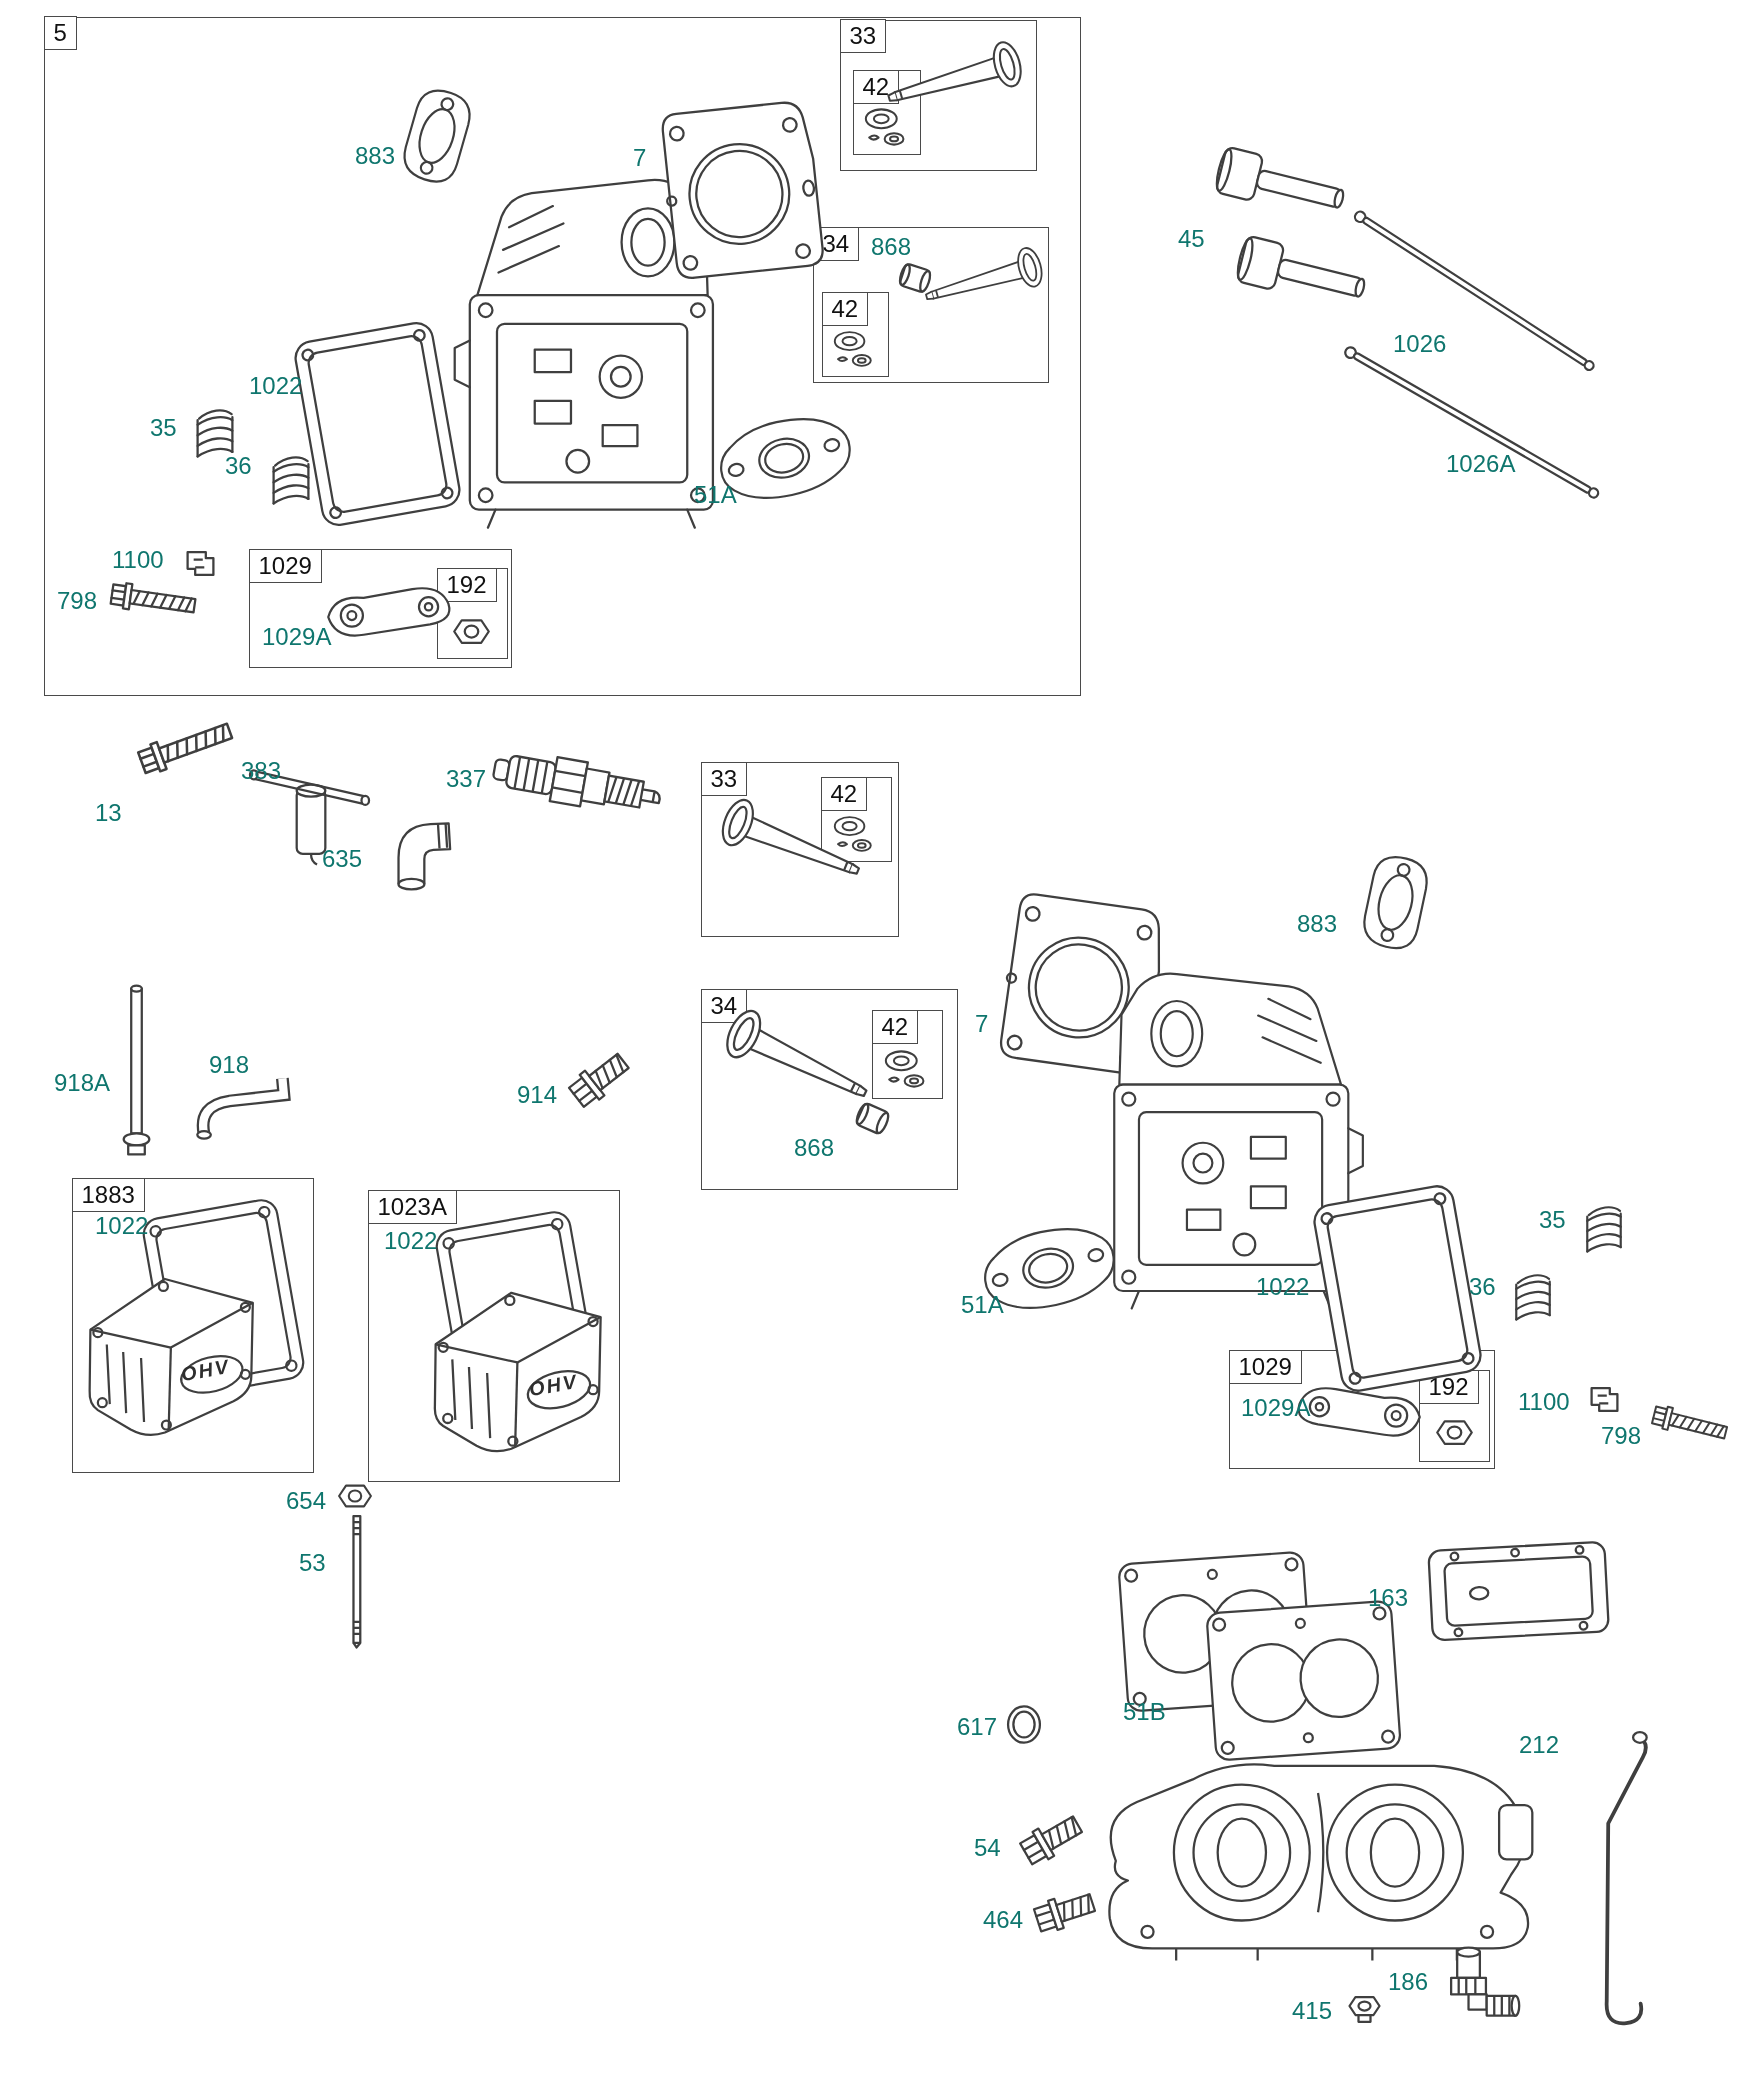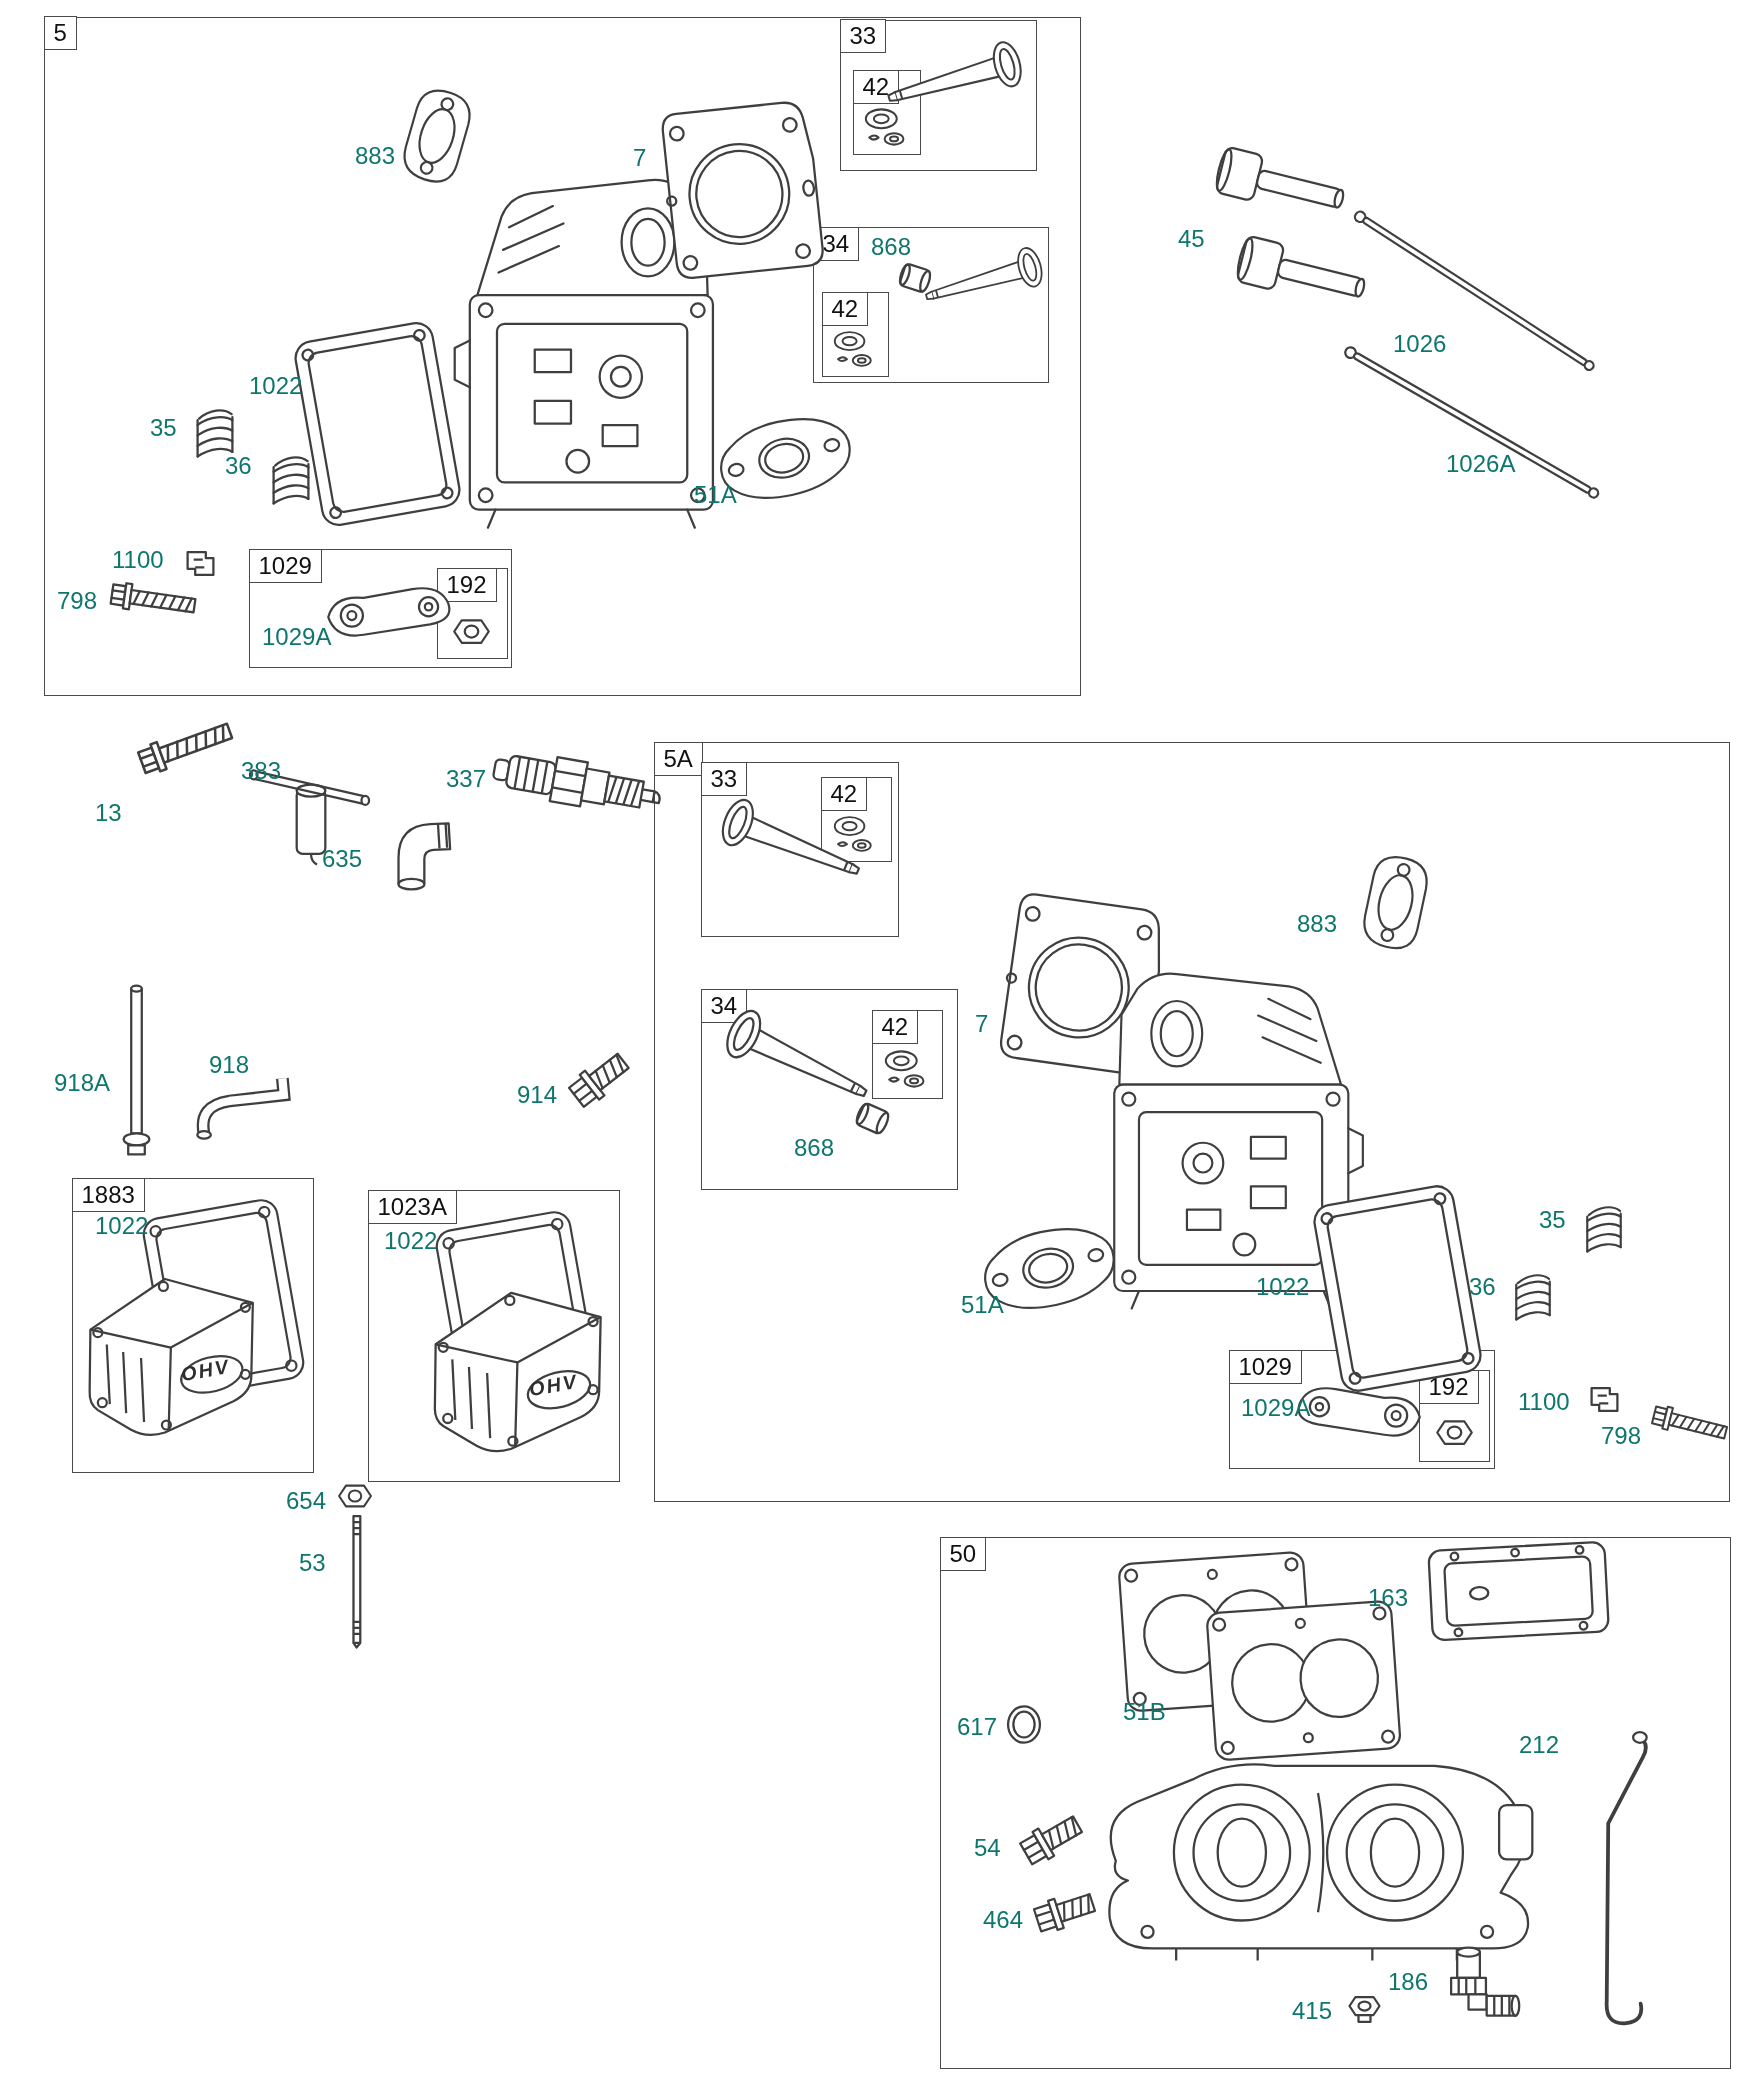--- a/index.html
+++ b/index.html
@@ -265,23 +265,20 @@
   <div class="pbox" style="left:822px;top:292px;width:67px;height:85px">
     <span class="boxlabel">42</span>
   </div>
   <div class="pbox" style="left:249px;top:549px;width:263px;height:119px">
     <span class="boxlabel">1029</span>
   </div>
   <div class="pbox" style="left:437px;top:568px;width:71px;height:91px">
     <span class="boxlabel">192</span>
   </div>
 
-  <div class="pbox" style="left:654px;top:742px;width:1076px;height:760px">
-    <span class="boxlabel">5A</span>
-  </div>
   <div class="pbox" style="left:701px;top:762px;width:198px;height:175px">
     <span class="boxlabel">33</span>
   </div>
   <div class="pbox" style="left:821px;top:777px;width:71px;height:85px">
     <span class="boxlabel">42</span>
   </div>
   <div class="pbox" style="left:701px;top:989px;width:257px;height:201px">
     <span class="boxlabel">34</span>
   </div>
   <div class="pbox" style="left:872px;top:1010px;width:71px;height:89px">
@@ -292,23 +289,20 @@
   </div>
   <div class="pbox" style="left:1419px;top:1370px;width:71px;height:92px">
     <span class="boxlabel">192</span>
   </div>
 
   <div class="pbox" style="left:72px;top:1178px;width:242px;height:295px">
     <span class="boxlabel">1883</span>
   </div>
   <div class="pbox" style="left:368px;top:1190px;width:252px;height:292px">
     <span class="boxlabel">1023A</span>
-  </div>
-  <div class="pbox" style="left:940px;top:1537px;width:791px;height:532px">
-    <span class="boxlabel">50</span>
   </div>
 
   <svg class="part" style="left:399px;top:85px;width:76px;height:102px;transform:rotate(18deg)" viewBox="0 0 100 140">
       <use href="#sym-gasket883"></use>
     </svg>
   <svg class="part" style="left:423px;top:150px;width:302px;height:393px" viewBox="0 0 400 520">
       <use href="#sym-cylhead"></use>
     </svg>
   <svg class="part" style="left:656px;top:97px;width:170px;height:189px;transform:rotate(-6deg)" viewBox="0 0 225 250">
       <use href="#sym-gasket7"></use>

